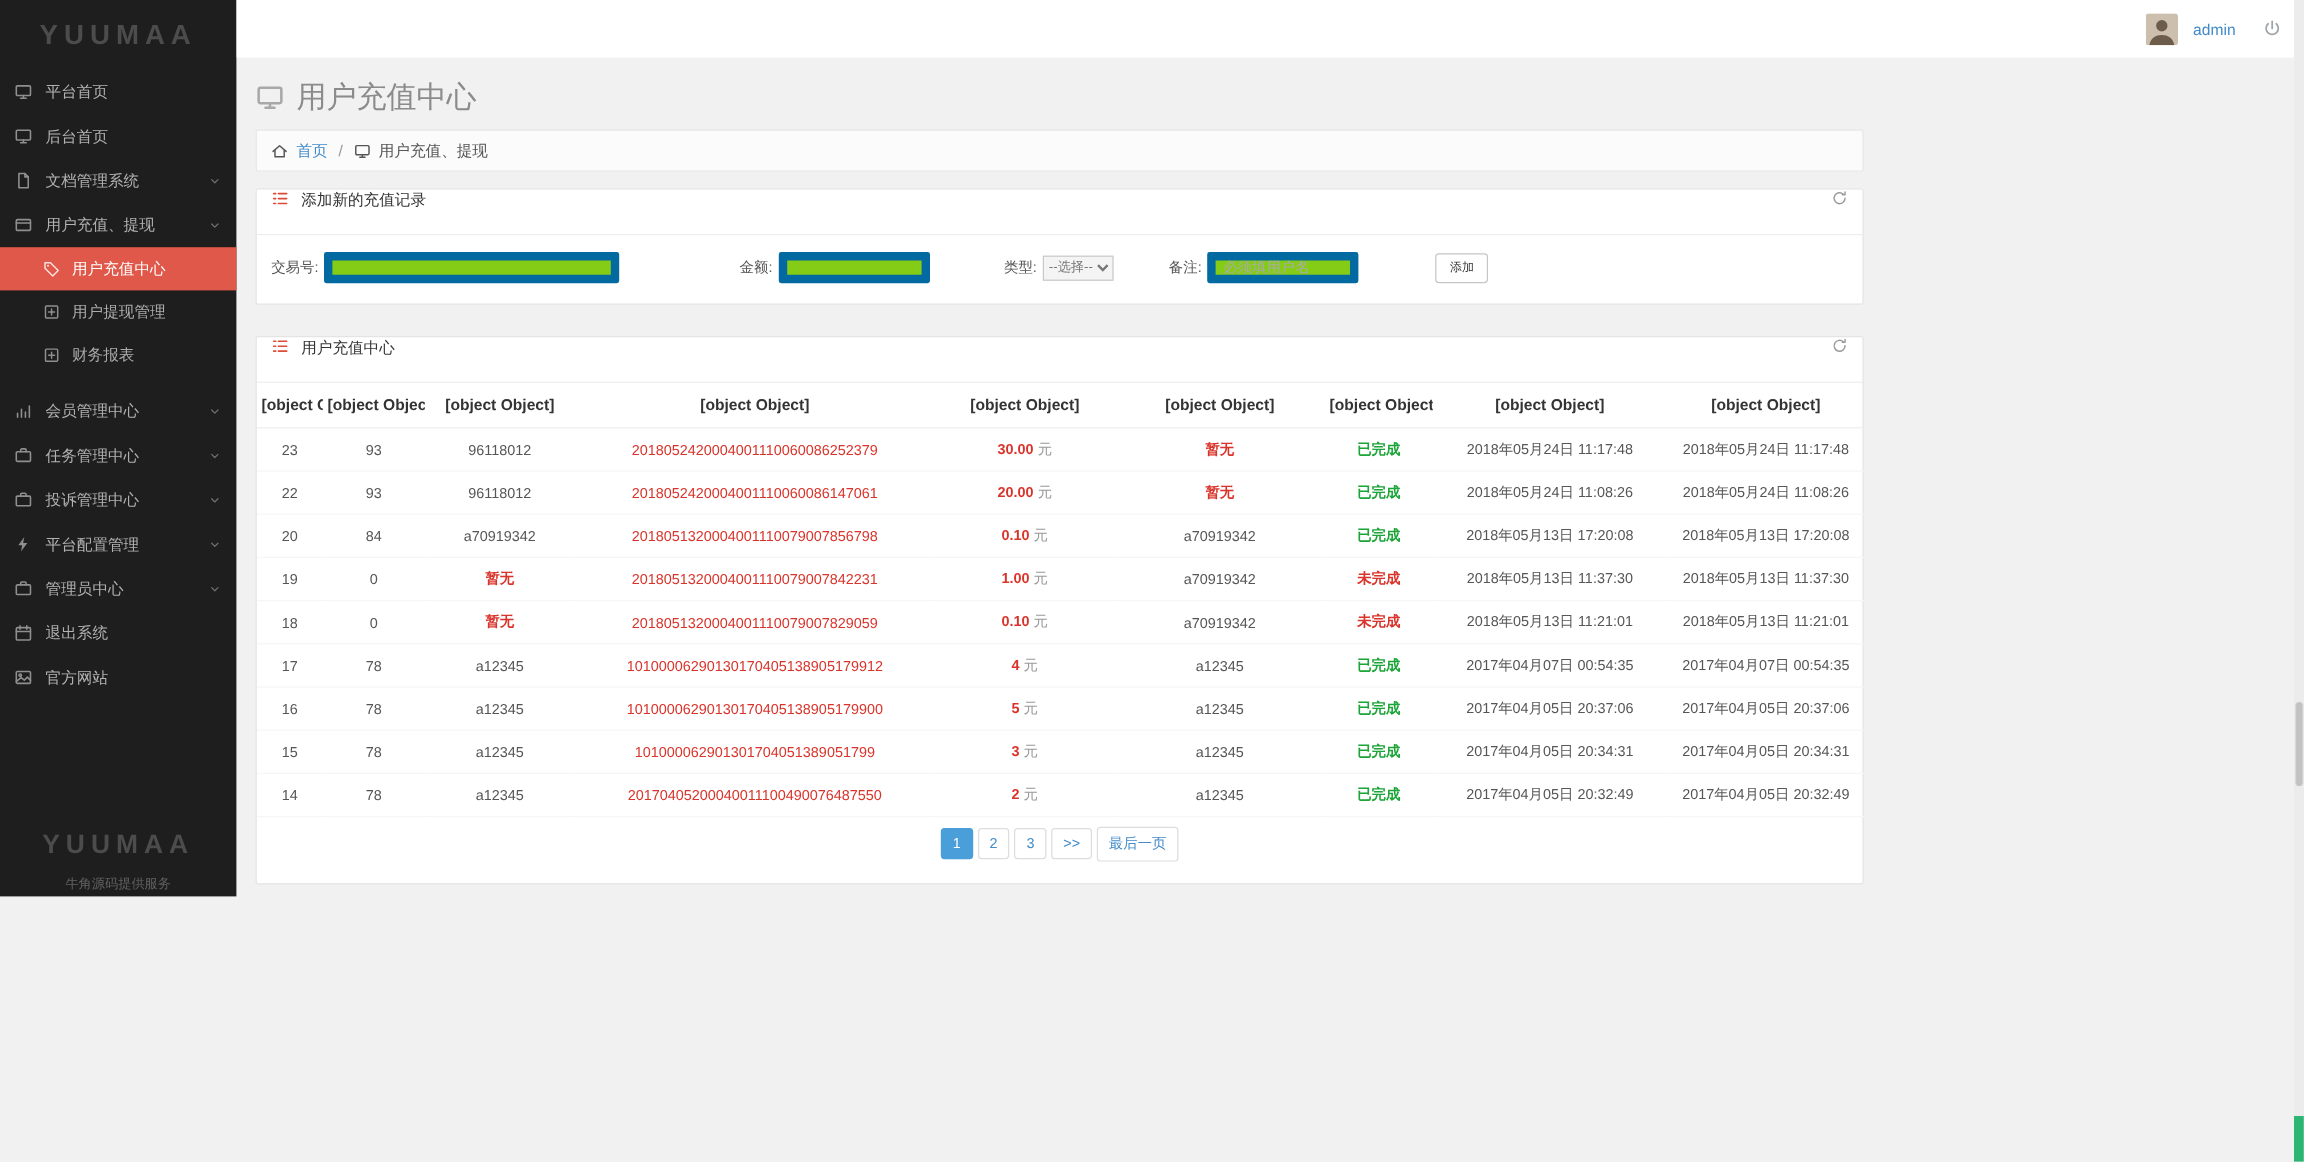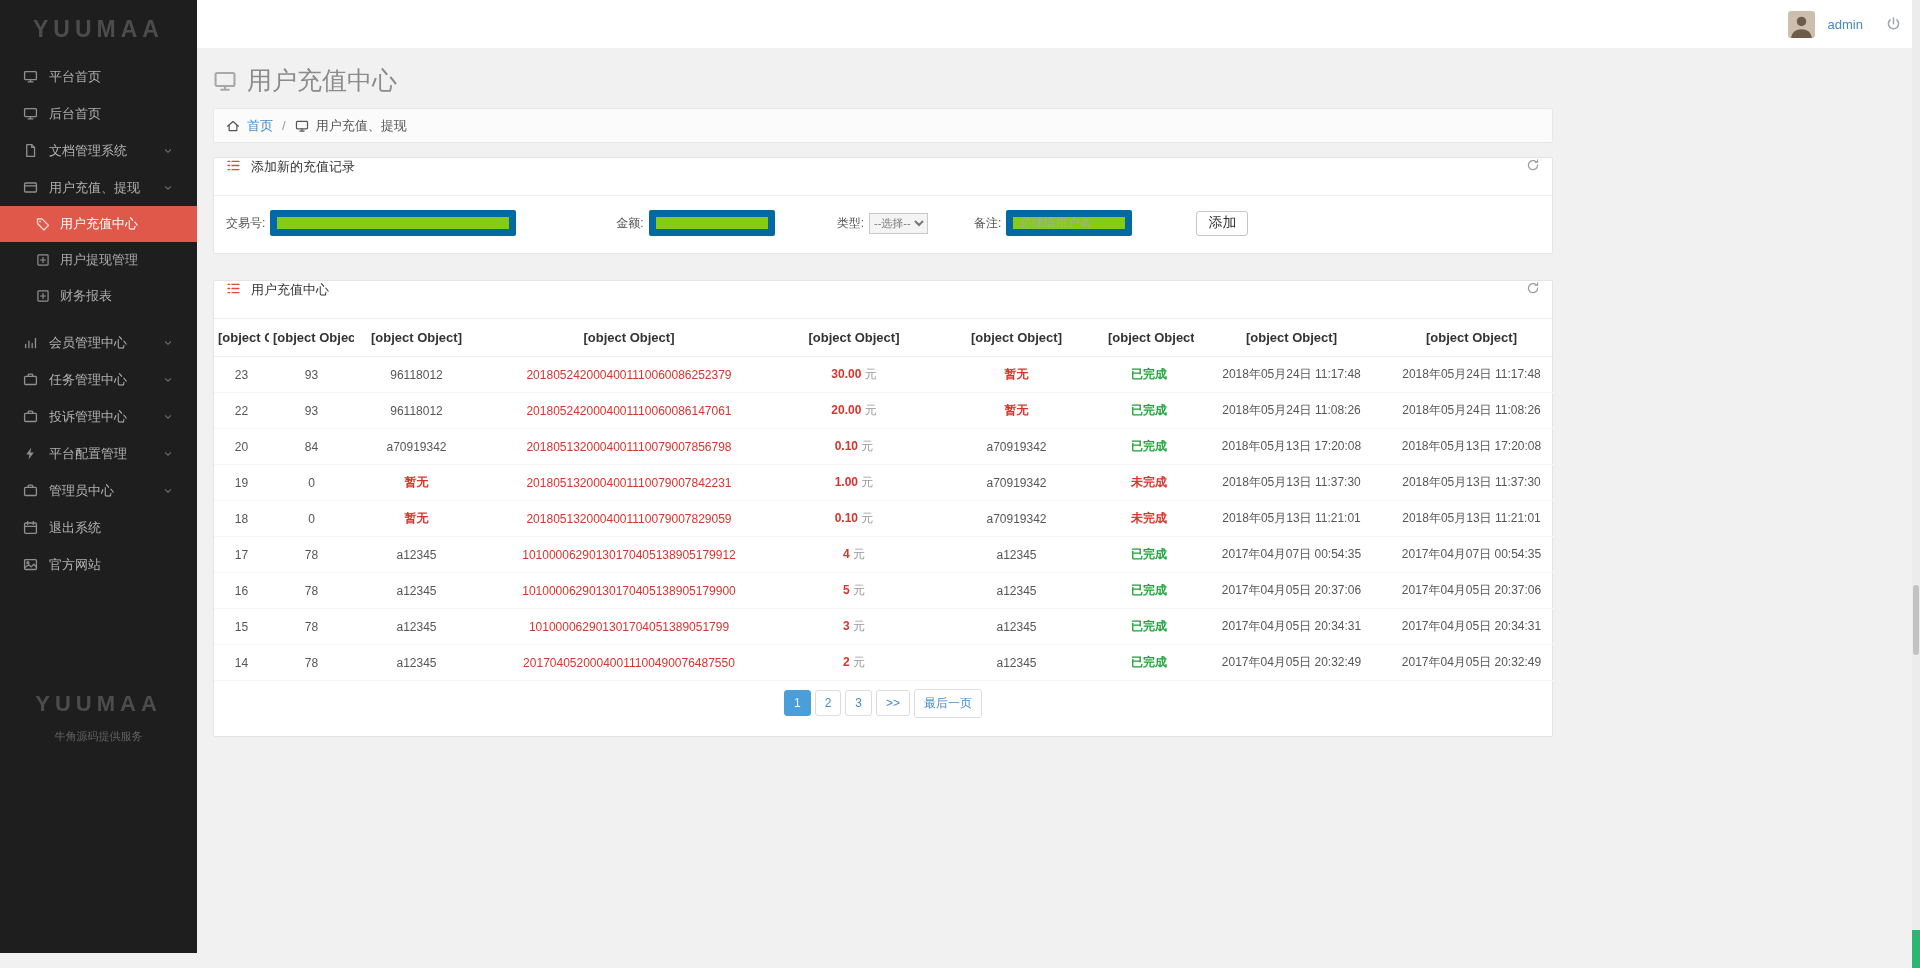--- a/index.html
+++ b/index.html
@@ -6,24 +6,24 @@
   html,body { margin:0; padding:0; }
   body {
     width:1920px; height:968px; overflow:hidden;
     font-family:"Liberation Sans","DejaVu Sans",sans-serif;
     background:#f1f1f1; display:flex;
   }
   svg { display:block; }
   .ic { stroke:currentColor; fill:none; stroke-width:1.4; stroke-linecap:round; stroke-linejoin:round; }
 
   
-  .sidebar { width:197px; min-width:197px; height:953px; background:#1e1e1e; }
+  .sidebar { width:197px; min-width:197px; height:747px; background:#1e1e1e; }
   .logo { height:58px; display:flex; align-items:center; justify-content:center;
           color:#4c4c4c; font-size:23px; font-weight:bold; letter-spacing:5px; }
-  .nav-item { height:37px; display:flex; align-items:center; gap:11px; padding:0 23px;
+  .nav-item { height:37px; display:flex; align-items:center; gap:11px; padding:0 12px;
               color:#b2b2b2; font-size:13px; cursor:pointer; text-decoration:none; }
   .nav-item .ni { color:#8f8f8f; flex:none; }
   .chev { margin-left:auto; color:#6f6f6f; flex:none; }
   .submenu { padding-bottom:10px; }
   .sub-item { height:36px; display:flex; align-items:center; gap:10px; padding:0 14px 0 36px;
               color:#ababab; font-size:13px; cursor:pointer; text-decoration:none; }
   .sub-item .ni { color:#8f8f8f; flex:none; }
   .sub-item.active { background:#e0584a; color:#fff; }
   .sub-item.active .ni { color:rgba(255,255,255,.82); }
   .side-footer { margin-top:108px; text-align:center; }
@@ -57,21 +57,21 @@
 
   .form-row { display:flex; align-items:center; padding:14px 12px 17px; font-size:12px; color:#555; }
   .flabel { margin-right:5px; white-space:nowrap; }
   .txt { height:26px; border:7px solid #0369a1; border-radius:2px; padding:0 6px;
          font-size:12px; color:#555; outline:none; background:#84cc16; }
   .txt::placeholder { color:#aaa; }
   .w-txn { width:246px; } .w-amt { width:126px; } .w-note { width:126px; }
   .g2 { margin-left:100px; } .g3 { margin-left:62px; } .g4 { margin-left:46px; }
   .sel { height:21px; font-size:11px; color:#777; border:1px solid #c9c9c9; background:#f4f4f4; }
   .btn-add { margin-left:64px; height:25px; padding:0 11px; border:1px solid #c6c6c6;
-             background:#fff; border-radius:3px; font-size:14px; color:#333; cursor:pointer; }
+             background:#fff; border-radius:3px; font-size:10px; color:#333; cursor:pointer; }
 
   table { width:100%; border-collapse:collapse; table-layout:fixed; font-size:12px; color:#565656; }
   th { font-size:13px; color:#333; font-weight:bold; padding:11px 4px; text-align:center;
        border-bottom:1px solid #ededed; overflow:hidden; white-space:nowrap; }
   td { padding:9px 4px; text-align:center; border-bottom:1px solid #f6f6f6; overflow:hidden; white-space:nowrap; }
   tr.hl { background:#f4f4f4; }
   .txn-v { color:#d9342b; }
   .amt-v { color:#d9342b; font-weight:bold; }
   .unit { color:#999; }
   .t-red-b { color:#d9342b; font-weight:bold; }

